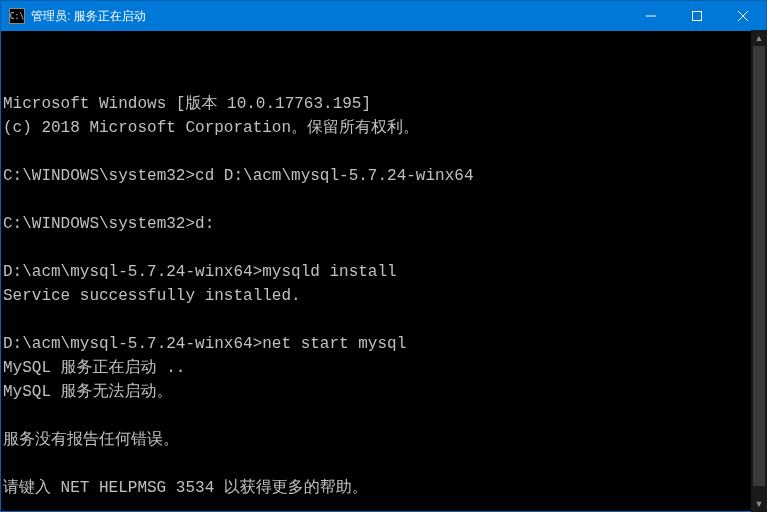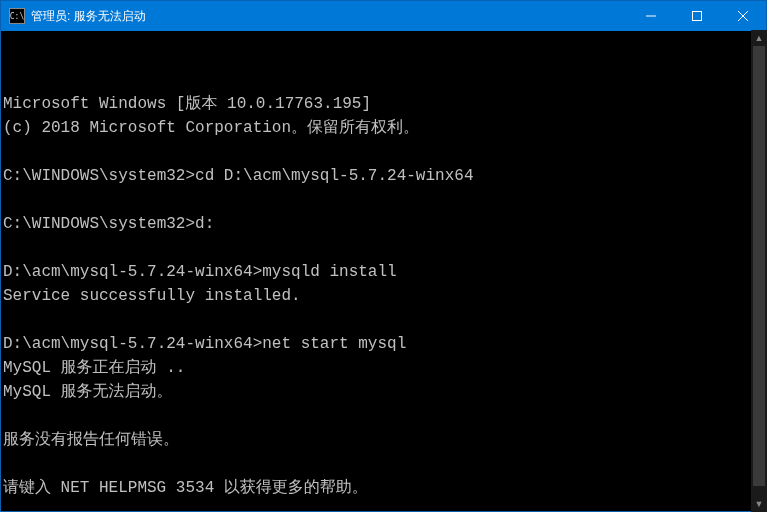--- a/index.html
+++ b/index.html
@@ -78,21 +78,21 @@
     margin-bottom: -1px;
   }
   .terminal-inner { padding-right: 16px; }
 </style>
 </head>
 <body>
 
 <div class="window">
   <div class="titlebar">
     <span class="titlebar-icon">C:\</span>
-    <span class="title-text">管理员: 服务无法启动</span>
+    <span class="title-text">管理员: 服务正在启动</span>
     <span class="title-spacer"></span>
     <div class="win-btn">
       <svg viewBox="0 0 10 10">
           <line x1="0" y1="5" x2="10" y2="5"></line>
         </svg>
     </div>
     <div class="win-btn">
       <svg viewBox="0 0 10 10">
           <rect x="0.5" y="0.5" width="9" height="9"></rect>
         </svg>

